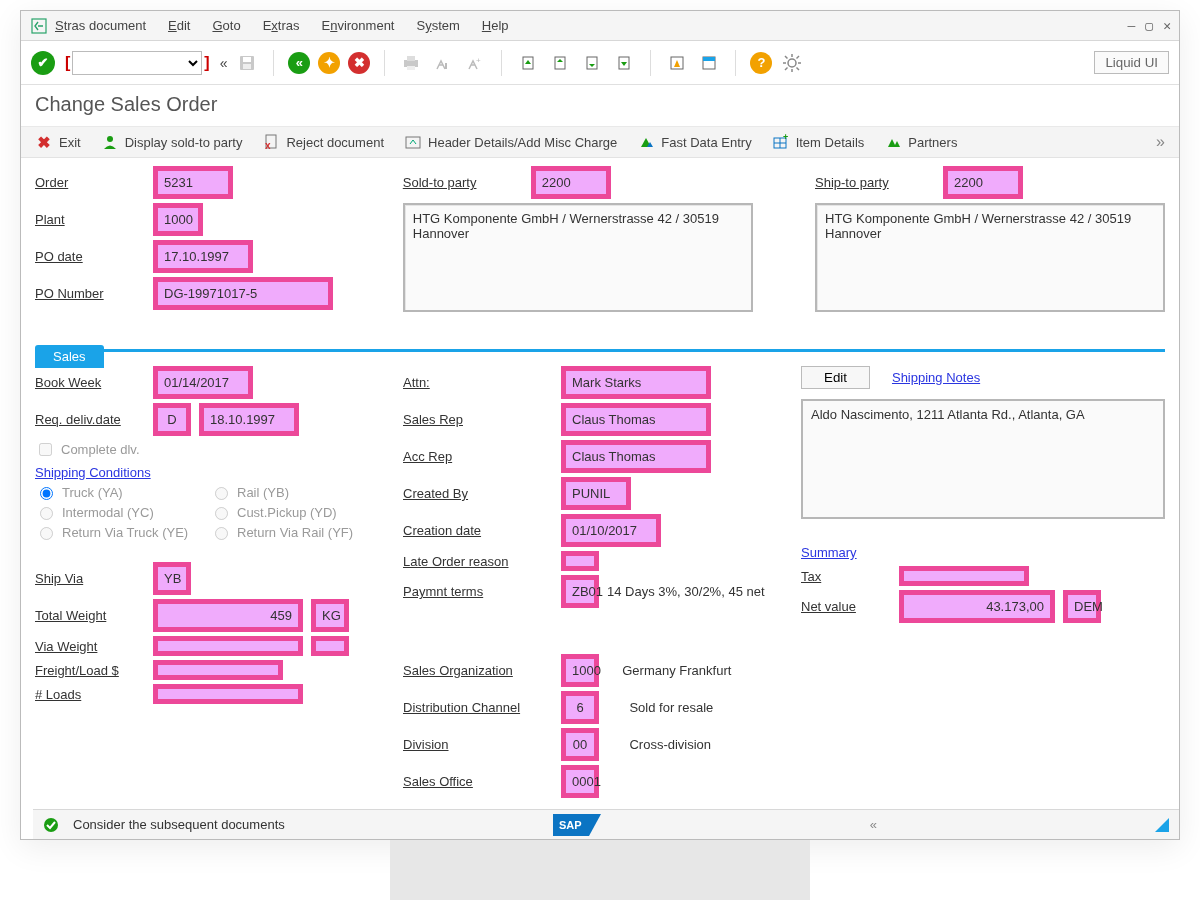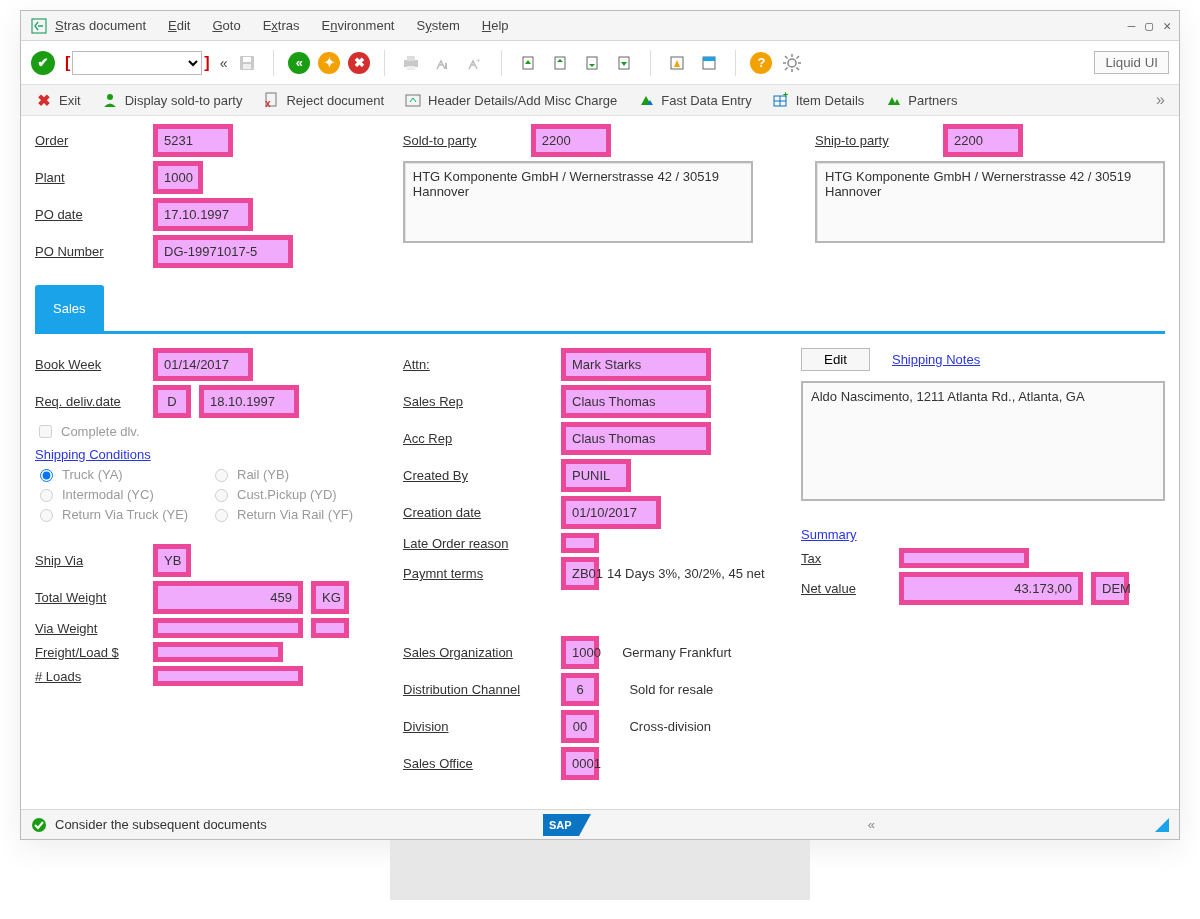--- a/index.html
+++ b/index.html
@@ -30,46 +30,46 @@
   .title { padding:8px 14px 10px; font-size:20px; color:#555; border-bottom:1px solid #e9e9e9; }
   .subtb { display:flex; align-items:center; gap:20px; padding:6px 14px; border-bottom:1px solid #e3e3e3; background:#f4f4f4; }
   .subtb .item { display:flex; align-items:center; gap:6px; color:#444; cursor:pointer; }
   .subtb .more { margin-left:auto; color:#888; font-size:16px; }
   .icon { width:18px; height:18px; display:inline-flex; align-items:center; justify-content:center; }
   .body { padding:8px 14px 0; position:relative; }
   .row { display:flex; gap:24px; }
   .lbl { display:inline-block; min-width:110px; text-decoration:underline; color:#333; }
   .fld { display:inline-block; border:5px solid #ec4899; background:#f0abfc; padding:4px 6px; min-height:20px; font-size:13px; color:#333; }
   .pair { display:flex; align-items:center; gap:8px; margin-bottom:4px; }
-  .multiline { border:2px solid #b7b7b7; background:#fafafa; padding:6px 8px; color:#333; height:82px; width:350px; overflow:hidden; box-shadow: inset 1px 1px 0 #e5e5e5; }
+  .multiline { border:2px solid #b7b7b7; background:#fafafa; padding:6px 8px; color:#333; height:109px; width:350px; overflow:hidden; box-shadow: inset 1px 1px 0 #e5e5e5; }
   .col { display:flex; flex-direction:column; }
   .col.left { width:330px; }
   .col.mid  { width:380px; margin-left:24px; }
   .col.right{ flex:1; margin-left:20px; }
   .tabrow { margin:12px 0 0 0; border-bottom:3px solid #1aa3e8; position:relative; }
-  .tab { display:inline-block; background:#1aa3e8; color:#fff; padding:16px 18px; border-radius:3px 3px 0 0; font-size:13px; position:relative; top:1px;}
+  .tab { display:inline-block; background:#1aa3e8; color:#fff; padding:4px 18px; border-radius:3px 3px 0 0; font-size:13px; position:relative; top:19px;}
   .tab::after{content:""; position:absolute; bottom:-8px; left:50%; transform:translateX(-50%); border:5px solid transparent; border-top-color:#fff; display:none;}
   .content { display:flex; padding-top:14px; gap:28px; }
   .c-left { width:340px; }
   .c-mid  { width:370px; }
   .c-right{ flex:1; }
   .chk { display:flex; align-items:center; gap:6px; color:#9a9a9a; margin-bottom:4px;}
   .chk input { accent-color:#999; }
   .section-h { color:#2a35e0; text-decoration:underline; margin:6px 0 4px; }
   .radio-grid { display:grid; grid-template-columns: 1fr 1fr; gap:4px 10px; color:#9a9a9a; }
   .radio-grid label { display:flex; align-items:center; gap:6px;}
   .small { width:38px !important; min-width:38px !important; text-align:center;}
   .mid-lbl { display:inline-block; width:150px; text-decoration:underline; }
   .mid-lbl.nou { text-decoration:none; }
   .right-panel .btn { border:1px solid #bbb; background:#f7f7f7; padding:3px 22px; }
   .linkish { color:#2a35e0; text-decoration:underline; margin-left:14px; }
   .notes { border:2px solid #b7b7b7; background:#fafafa; padding:6px 8px; height:120px; margin-top:10px; }
   .summary h5 { color:#2a35e0; text-decoration:underline; font-weight:normal; margin:8px 0 6px; font-size:13px;}
   .summary .pair .lbl { text-decoration:underline; min-width:90px;}
-  .statusbar { position:absolute; bottom:0; left:0; right:0; height:30px; border-top:1px solid #d8d8d8; background:#f5f5f5; display:flex; align-items:center; padding:0 10px; }
+  .statusbar { position:absolute; bottom:0; left:12px; right:0; height:30px; border-top:1px solid #d8d8d8; background:#f5f5f5; display:flex; align-items:center; padding:0 10px;gap:6px; }
   .statusbar .chk2 { color:#1a9d13; margin-right:8px; font-weight:bold;}
   .statusbar .sap { margin:0 auto; font-weight:bold; color:#0b74c3;}
   .statusbar .tri { margin-left:auto; color:#0b74c3; }
   .monitor-base { position:absolute; left:390px; top:840px; width:420px; height:60px; background:#e7e7e7; }
   svg { display:block; }
   .stripe { position:absolute; left:14px; right:14px; bottom:40px; height:130px; background:repeating-linear-gradient(0deg,#f1f7fb,#f1f7fb 2px,#fff 2px,#fff 4px); z-index:-1;}
 </style>
 </head>
 <body>
 
@@ -187,20 +187,21 @@
               <line x1="3" y1="3" x2="5.5" y2="5.5"></line>
               <line x1="14.5" y1="14.5" x2="17" y2="17"></line>
               <line x1="14.5" y1="5.5" x2="17" y2="3"></line>
               <line x1="3" y1="17" x2="5.5" y2="14.5"></line>
             </g>
           </svg>
         </span>
       <button class="btn-liquid">Liquid UI</button>
     </div>
 
+    <div class="title">Change Sales Order</div>
 
     <div class="subtb">
       <div class="item">
         <span class="icon" style="color:#d32f2f;font-weight:bold;font-size:16px">✖</span>
         <span>Exit</span>
       </div>
       <div class="item">
         <span class="icon">
             <svg width="16" height="16">
               <circle cx="8" cy="5" r="3" fill="#1a9d13"></circle>
@@ -270,21 +271,21 @@
           <div class="pair">
               <span class="lbl">Plant</span>
               <span class="fld" style="width:50px">1000</span>
             </div>
           <div class="pair">
               <span class="lbl">PO date</span>
               <span class="fld" style="width:100px">17.10.1997</span>
             </div>
           <div class="pair">
               <span class="lbl">PO Number</span>
-              <span class="fld" style="width:140px">DG-19971017-5</span>
+              <span class="fld" style="width:180px">DG-19971017-5</span>
             </div>
         </div>
         <div class="col mid">
           <div class="pair">
               <span class="lbl" style="min-width:120px">Sold-to party</span>
               <span class="fld" style="width:80px">2200</span>
             </div>
           <div class="multiline">HTG Komponente GmbH / Wernerstrasse 42 / 30519 Hannover</div>
         </div>
         <div class="col right">
@@ -416,21 +417,21 @@
           <div class="notes">Aldo Nascimento, 1211 Atlanta Rd., Atlanta, GA</div>
 
           <div class="summary" style="margin-top:26px">
             <h5>Summary</h5>
             <div class="pair">
                 <span class="lbl" style="min-width:90px">Tax</span>
                 <span class="fld" style="width:130px"></span>
               </div>
             <div class="pair">
                 <span class="lbl" style="min-width:90px">Net value</span>
-                <span class="fld" style="width:184px;text-align:right">43.173,00</span>
+                <span class="fld" style="width:156px;text-align:right">43.173,00</span>
                 <span class="fld small" style="width:40px">DEM</span>
               </div>
           </div>
         </div>
       </div>
     </div>
 
     <div class="statusbar">
       <span class="chk2">
         <svg width="16" height="16">

